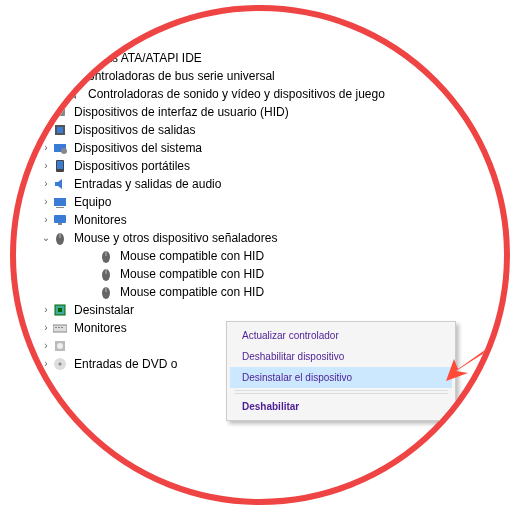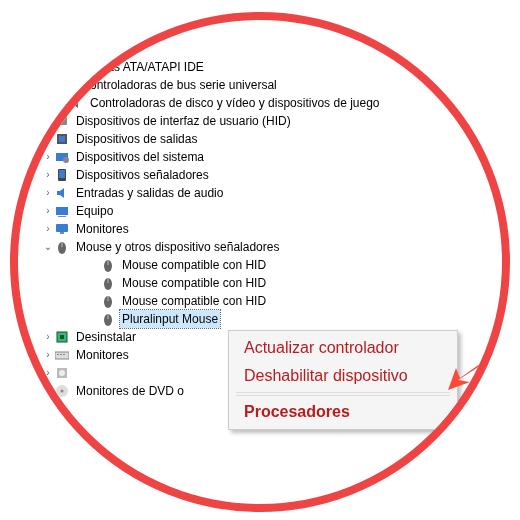--- a/index.html
+++ b/index.html
@@ -7,26 +7,26 @@
       font-family: "Segoe UI", Tahoma, sans-serif;
       font-size: 12px;
       background: #fff;
       width: 520px;
       height: 520px;
       overflow: hidden;
       position: relative;
     }
     .circle-mask {
       position: absolute;
-      top: 12px;
+      top: 5px;
       left: 10px;
       width: 500px;
       height: 500px;
       border-radius: 50%;
-      border: 8px solid #ef4444;
+      border: 6px solid #ef4444;
       overflow: hidden;
     }
     .tree {
       padding: 20px 10px 10px 10px;
       line-height: 18px;
       user-select: none;
     }
     .node {
       display: flex;
       align-items: center;
@@ -68,22 +68,22 @@
       top: 310px;
       width: 230px;
       background: #f5f5f5;
       border: 1px solid #ccc;
       box-shadow: 3px 3px 4px rgba(0,0,0,0.25);
       padding: 3px;
       z-index: 10;
     }
     .ctxmenu .item {
       padding: 5px 12px;
-      font-size: 16px;
-      color: #b91c1c;
+      font-size: 10px;
+      color: #4c1d95;
       cursor: default;
     }
     .ctxmenu .item.hover { background: #cce8ff; }
     .ctxmenu .sep { border-top: 1px solid #ddd; margin: 2px 4px; }
     .ctxmenu .item.bold { font-weight: bold; }
     
     .arrow-callout {
       position: absolute;
       left: 430px;
       top: 320px;
@@ -193,21 +193,21 @@
         </span>
         <span class="label">ontroladoras de bus serie universal</span>
       </div>
       <div class="node lvl1">
         <span class="chevron closed"></span>
         <span class="icon">
           <svg viewBox="0 0 14 14">
             <use href="#i-sound"></use>
           </svg>
         </span>
-        <span class="label">Controladoras de disco y vídeo y dispositivos de juego</span>
+        <span class="label">Controladoras de sonido y vídeo y dispositivos de juego</span>
       </div>
       <div class="node lvl0">
         <span class="chevron closed"></span>
         <span class="icon">
           <svg viewBox="0 0 14 14">
             <use href="#i-hid"></use>
           </svg>
         </span>
         <span class="label">Dispositivos de interfaz de usuario (HID)</span>
       </div>
@@ -229,21 +229,21 @@
         </span>
         <span class="label">Dispositivos del sistema</span>
       </div>
       <div class="node lvl0">
         <span class="chevron closed"></span>
         <span class="icon">
           <svg viewBox="0 0 14 14">
             <use href="#i-portable"></use>
           </svg>
         </span>
-        <span class="label">Dispositivos señaladores</span>
+        <span class="label">Dispositivos portátiles</span>
       </div>
       <div class="node lvl0">
         <span class="chevron closed"></span>
         <span class="icon">
           <svg viewBox="0 0 14 14">
             <use href="#i-audio"></use>
           </svg>
         </span>
         <span class="label">Entradas y salidas de audio</span>
       </div>
@@ -294,29 +294,20 @@
       </div>
       <div class="node lvl2">
         <span class="chevron "></span>
         <span class="icon">
           <svg viewBox="0 0 14 14">
             <use href="#i-mouse"></use>
           </svg>
         </span>
         <span class="label">Mouse compatible con HID</span>
       </div>
-      <div class="node lvl2 selected">
-        <span class="chevron "></span>
-        <span class="icon">
-          <svg viewBox="0 0 14 14">
-            <use href="#i-mouse"></use>
-          </svg>
-        </span>
-        <span class="label">Pluralinput Mouse</span>
-      </div>
       <div class="node lvl0">
         <span class="chevron closed"></span>
         <span class="icon">
           <svg viewBox="0 0 14 14">
             <use href="#i-cpu"></use>
           </svg>
         </span>
         <span class="label">Desinstalar</span>
       </div>
       <div class="node lvl0">
@@ -336,28 +327,29 @@
           </svg>
         </span>
       </div>
       <div class="node lvl0">
         <span class="chevron closed"></span>
         <span class="icon">
           <svg viewBox="0 0 14 14">
             <use href="#i-dvd"></use>
           </svg>
         </span>
-        <span class="label">Monitores de DVD o</span>
+        <span class="label">Entradas de DVD o</span>
       </div>
     </div>
 
   <div class="ctxmenu" id="ctxmenu">
       <div class="item">Actualizar controlador</div>
       <div class="item">Deshabilitar dispositivo</div>
+      <div class="item hover">Desinstalar el dispositivo</div>
       <div class="sep"></div>
       <div class="sep"></div>
-      <div class="item bold">Procesadores</div>
+      <div class="item bold">Deshabilitar</div>
     </div>
 
   <svg class="arrow-callout" viewBox="0 0 70 50">
     <path d="M65 5 L10 40 L22 42 L0 50 L8 28 L12 38 L60 4 Z" fill="#ff4a3a"></path>
   </svg>
 </div>
 
 </body></html>

